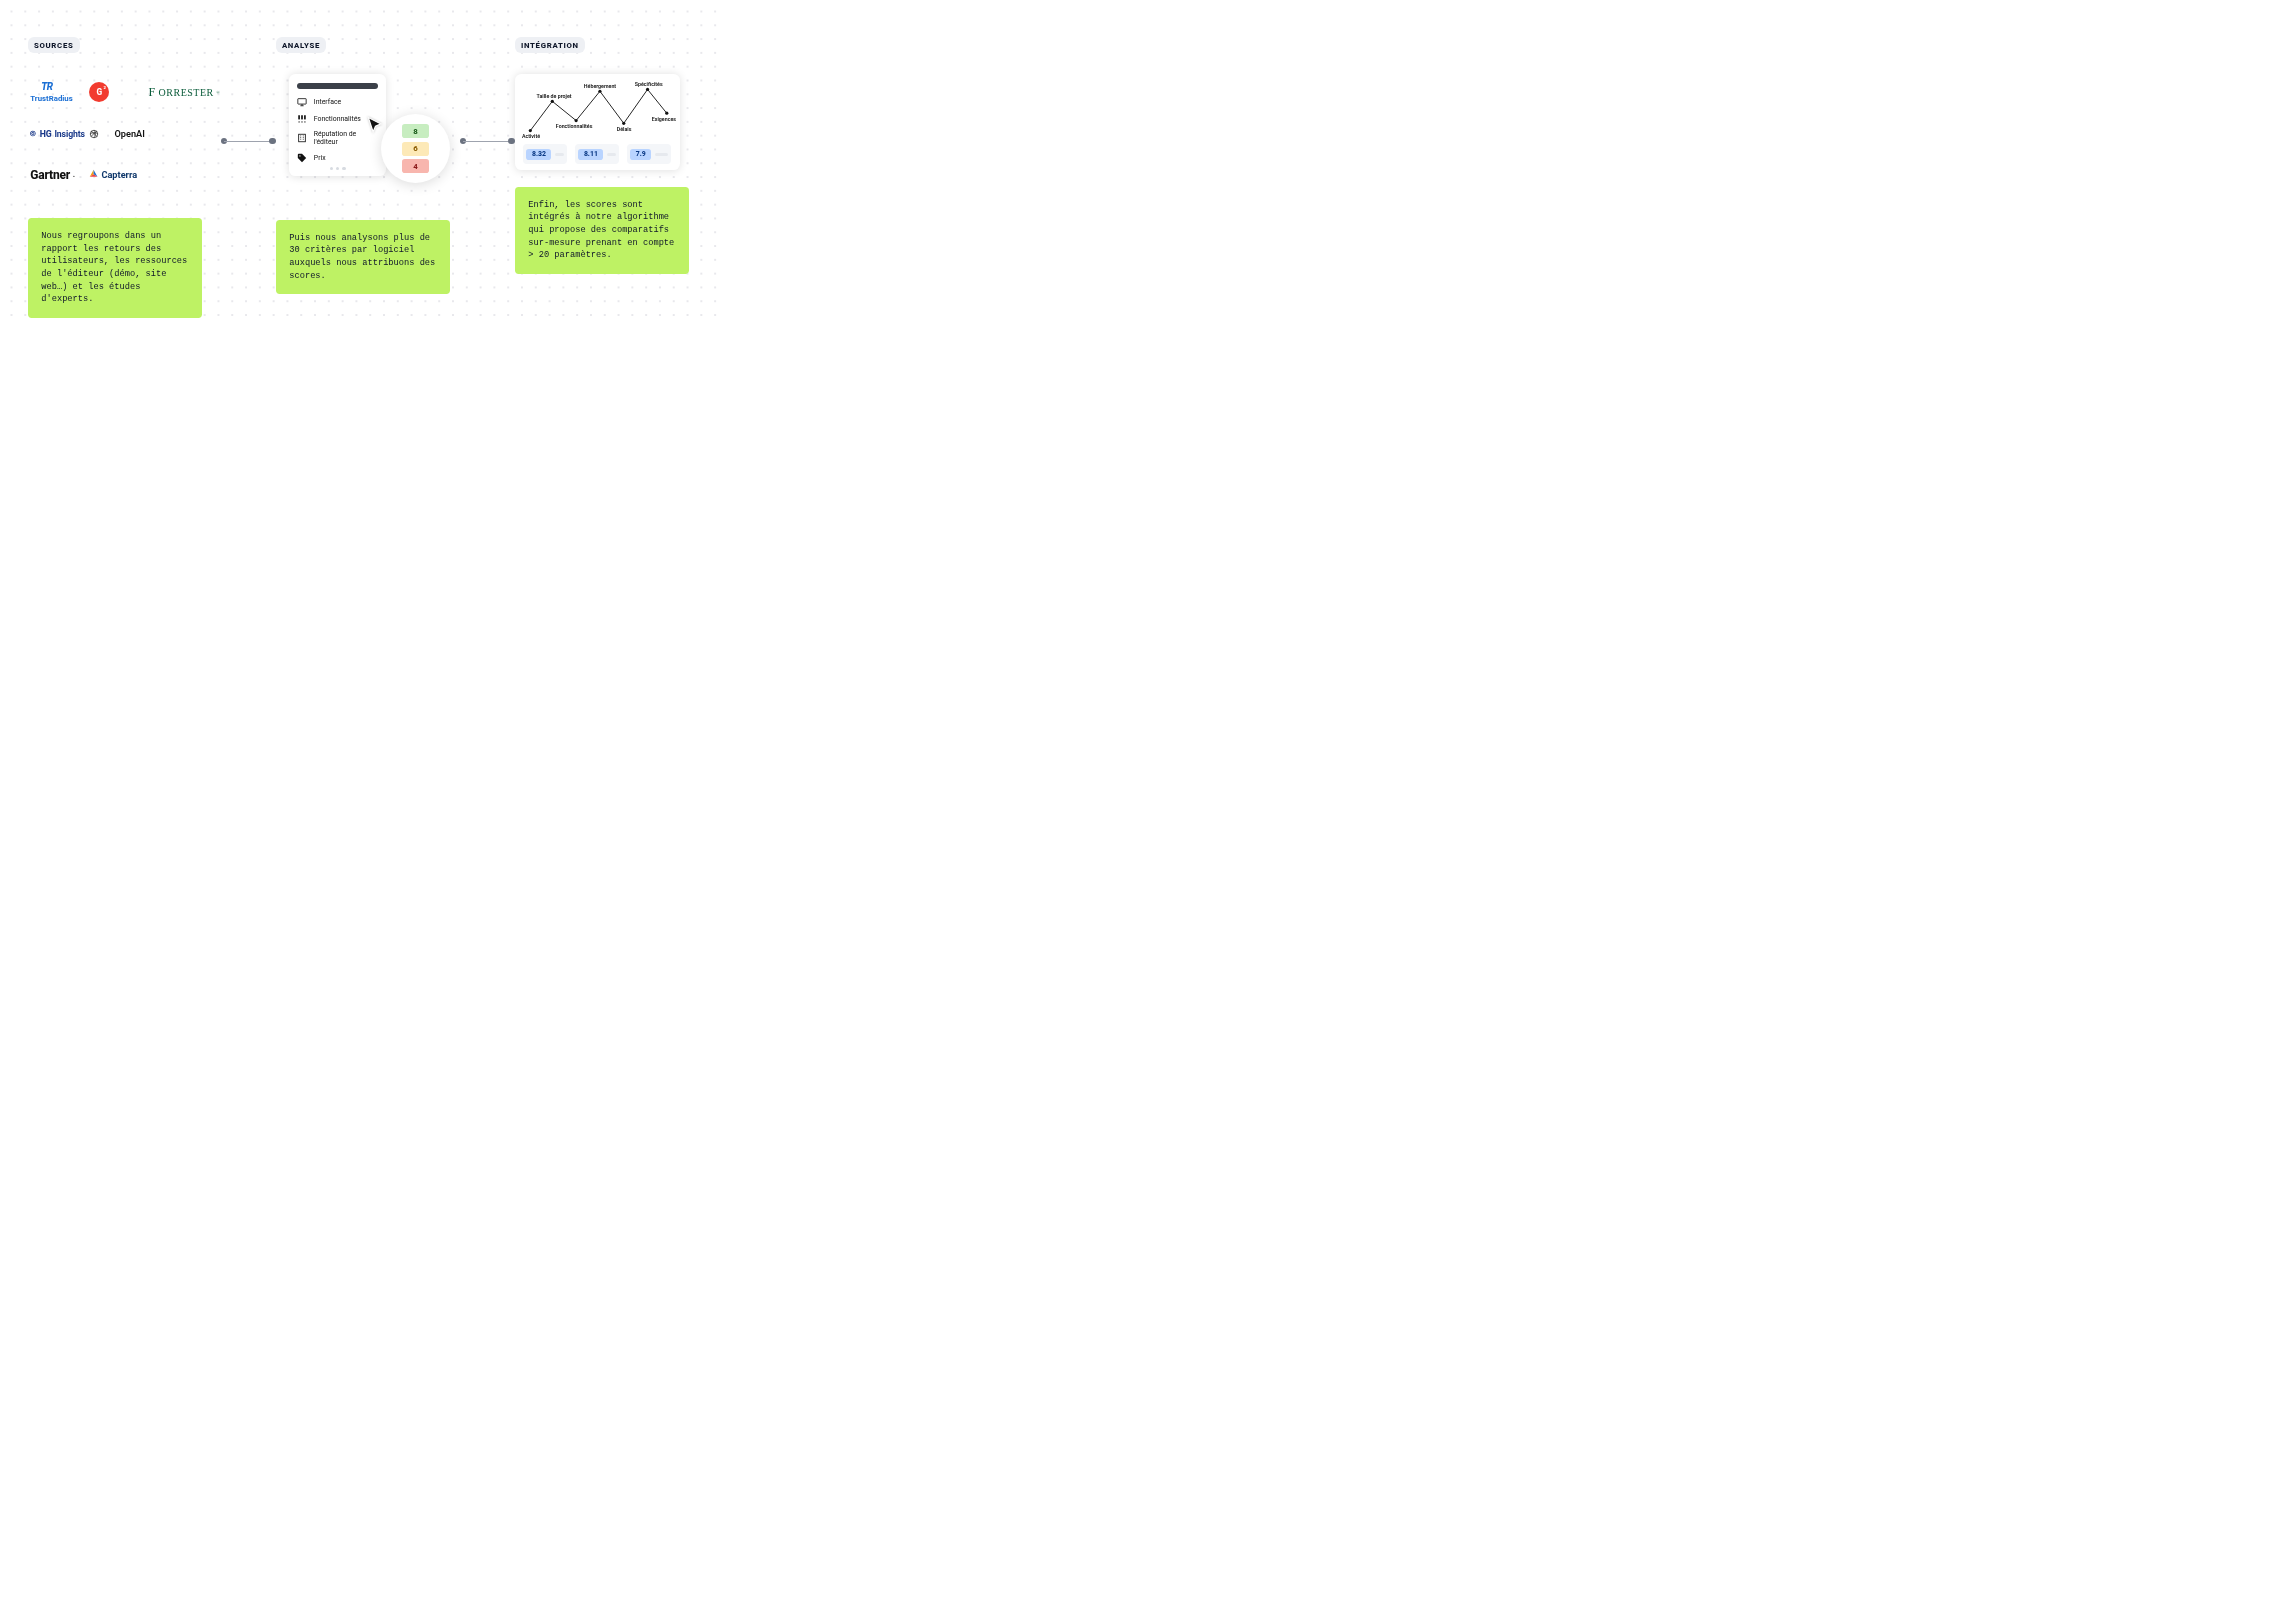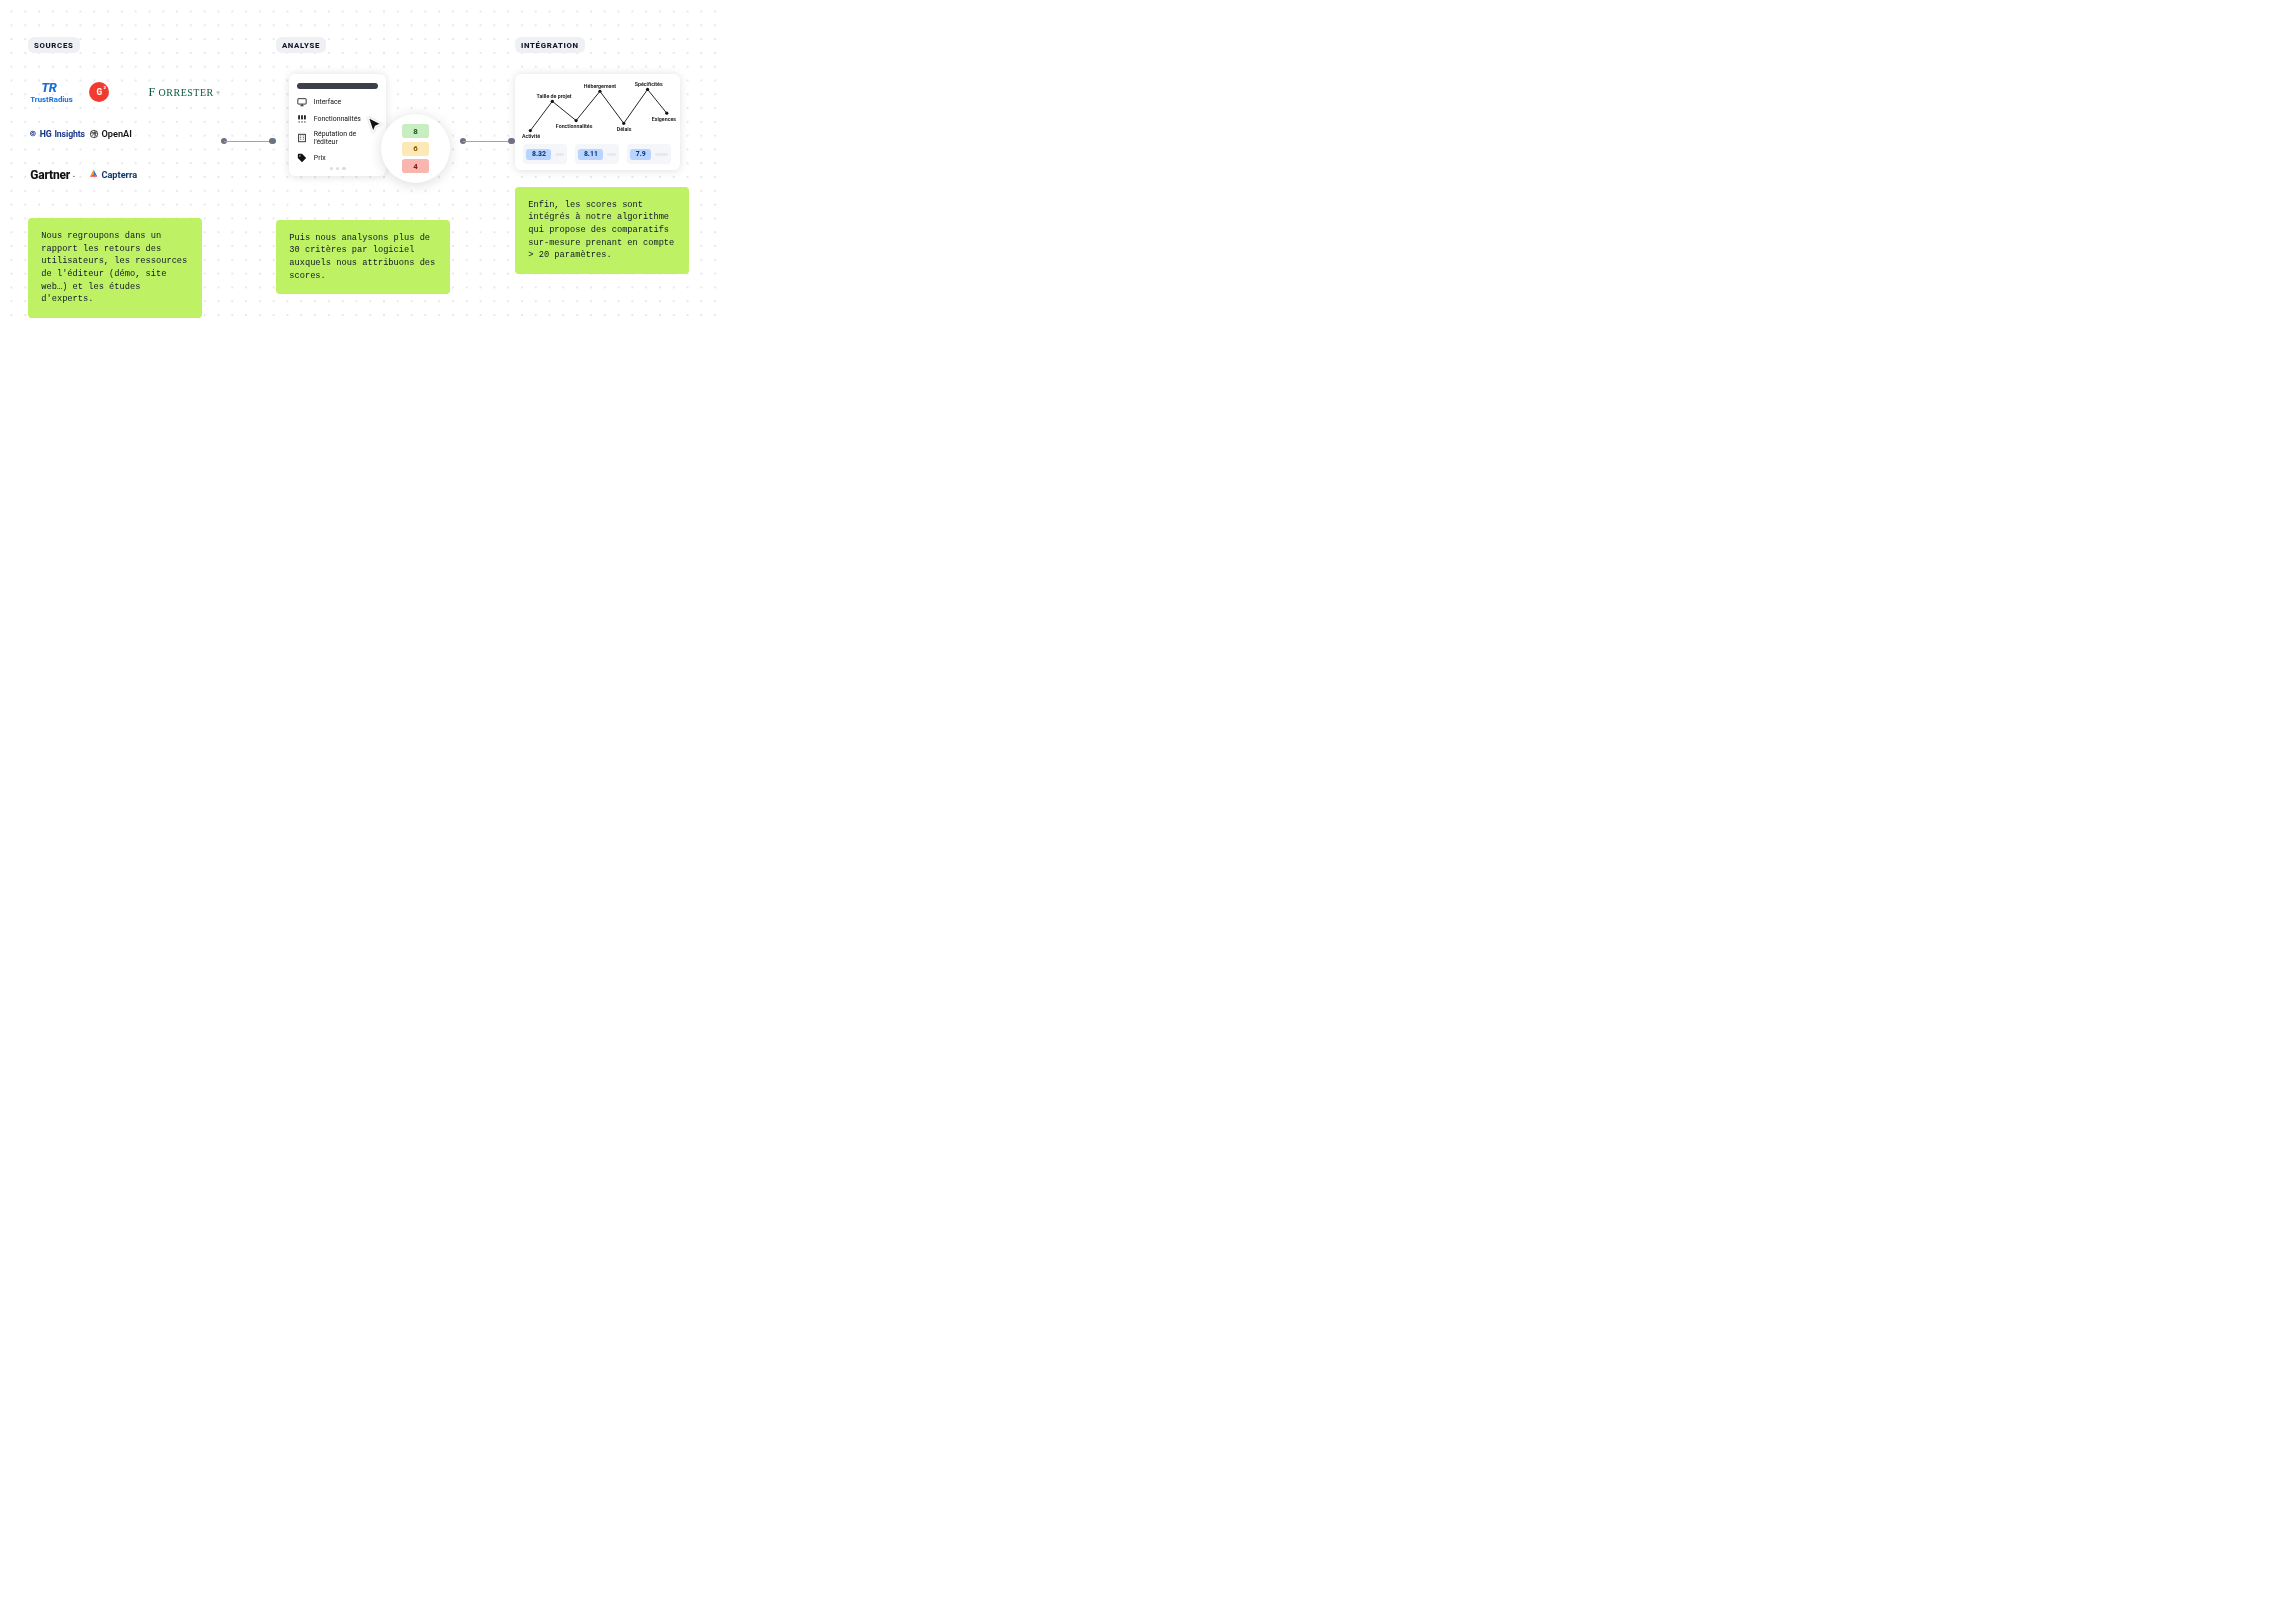--- a/index.html
+++ b/index.html
@@ -62,28 +62,28 @@
     grid-template-columns: repeat(3, 1fr);
     grid-auto-rows: 32px;
     column-gap: 0px;
     row-gap: 9.2px;
     align-items: center;
     justify-items: start;
     padding-left: 2.8px;
   }
   .logo { display:flex; align-items:center; gap:2.8px; white-space:nowrap; }
   .trustradius { color:#1b6fd4; font-weight:700; font-size:7.8px; display:flex; flex-direction:column; align-items:flex-start; line-height:1; }
-  .trustradius .tr-mark { font-weight:800; font-size:13px; font-style:italic; letter-spacing:-0.5px; margin-left:11px; }
+  .trustradius .tr-mark { font-weight:800; font-size:10px; font-style:italic; letter-spacing:-0.5px; margin-left:11px; }
   .g2 { width:20px; height:20px; border-radius:50%; background:#f23b2f; display:flex; align-items:center; justify-content:center; color:#fff; font-weight:800; font-size:8.3px; position:relative; }
   .g2 .sup { position:absolute; top:2.8px; right:3.7px; font-size:4.1px; }
   .forrester { font-family: "Times New Roman", serif; color:#0a5c3a; font-size:10px; letter-spacing:0.5px; font-weight:500; }
   .forrester .cap { font-size:12px; }
   .hg { color:#1b3a8a; font-weight:800; font-size:8.7px; letter-spacing:-0.1px; }
   .hg .light { font-weight:700; }
-  .openai { color:#111; font-weight:600; font-size:9.2px; display:flex; align-items:center; gap:2px;text-align:right; }
+  .openai { color:#111; font-weight:600; font-size:9.2px; display:flex; align-items:center; gap:15px;text-align:right; }
   .openai-knot { width:10px; height:10px; }
   .gartner { color:#111; font-weight:800; font-size:12px; letter-spacing:-0.2px; }
   .capterra { color:#10386b; font-weight:700; font-size:9.2px; display:flex; align-items:flex-start; gap:2.8px; }
   .capterra-tri { width:9.2px; height:9.2px; }
 
   .descbox {
     margin-top: 27.5px;
     background: #bef264;
     border-radius: 3.7px;
     padding: 12px 13.8px;

